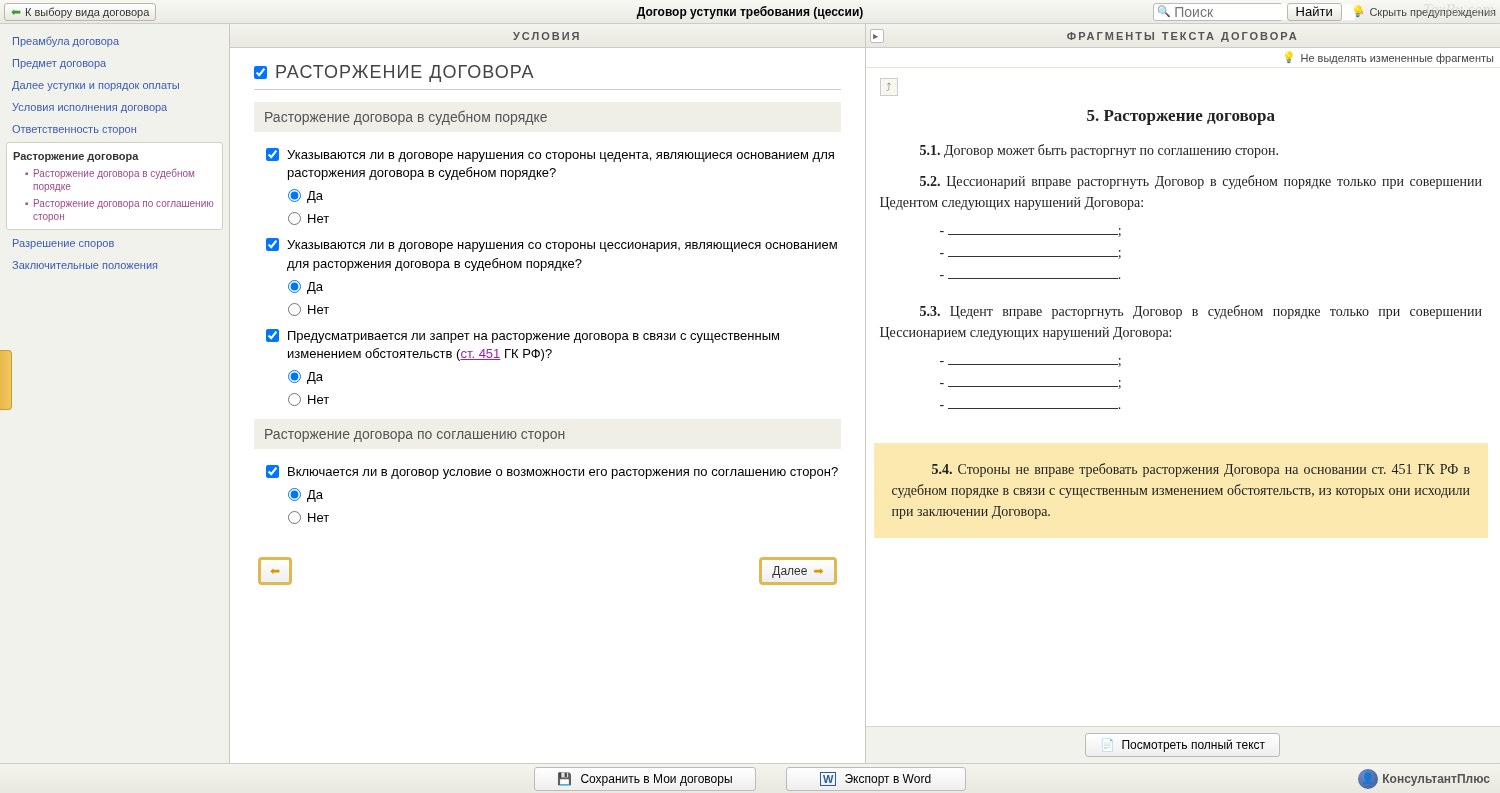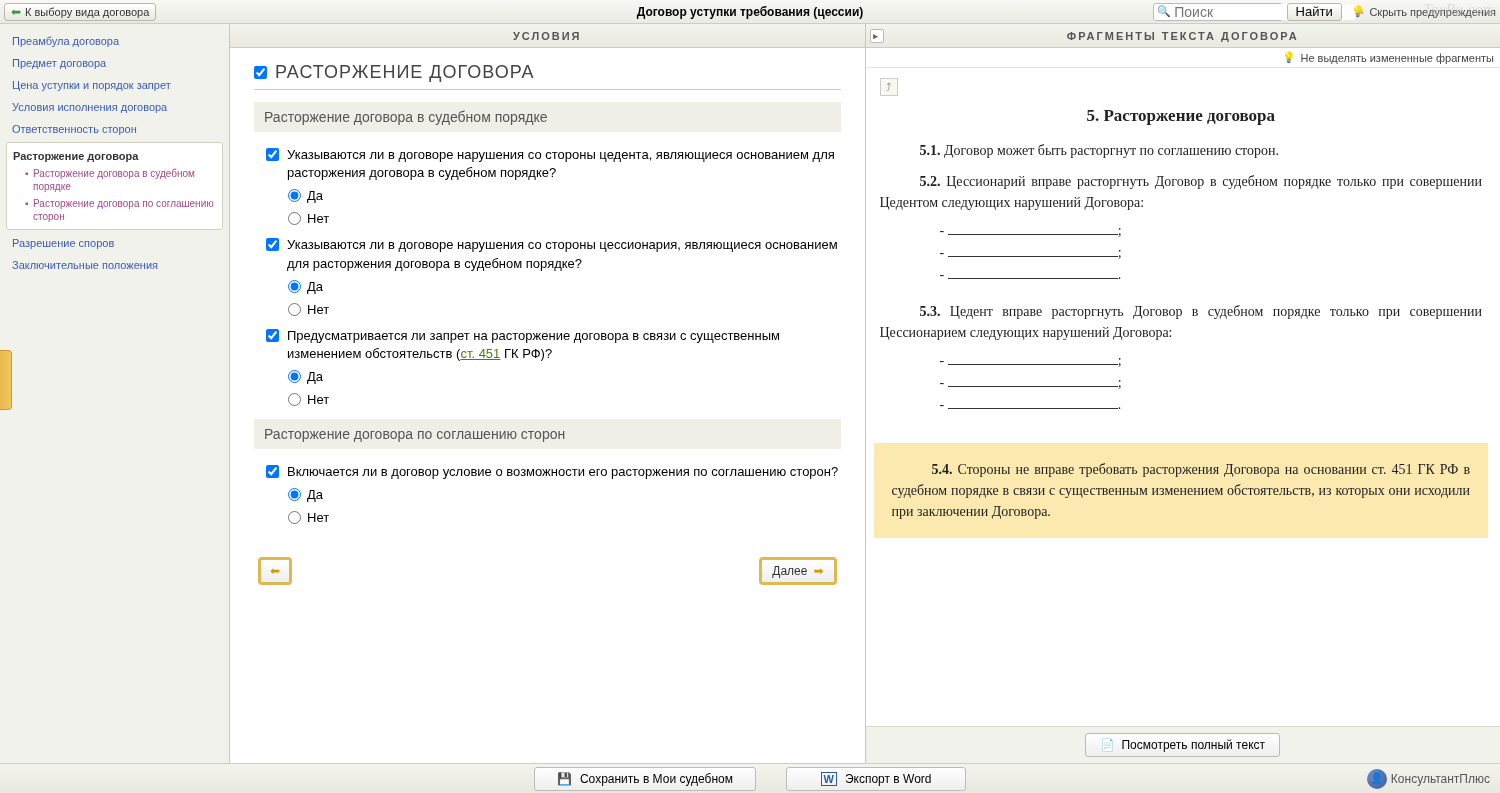--- a/index.html
+++ b/index.html
@@ -42,21 +42,21 @@
 .conditions { flex:1; border-right:1px solid #c8c8bc; background:#fff; }
 .cond-body { flex:1; overflow-y:auto; padding: 14px 24px; position:relative; }
 .ribbon-tab { position:absolute; left:-24px; top:360px; width:12px; height:60px; background:linear-gradient(90deg,#e8b84a,#f0c860); border:1px solid #c89a30; border-left:none; border-radius:0 4px 4px 0; }
 .sect-title-row { display:flex; align-items:center; gap:8px; padding-bottom:6px; border-bottom:1px solid #ccc; margin-bottom:12px; }
 .sect-title-row input[type=checkbox]{ width:13px; height:13px; }
 .sect-title { font-family:'Trebuchet MS',sans-serif; font-size:18px; color:#444; letter-spacing:1px; }
 .subsect { background:#efefe8; padding:7px 10px; font-family:'Trebuchet MS',sans-serif; color:#555; font-size:14px; margin: 8px 0; }
 .qrow { display:flex; align-items:flex-start; gap:8px; padding:6px 0 2px 12px; }
 .qrow input[type=checkbox]{ margin-top:2px; }
 .qtext { font-size:13px; font-weight:normal; line-height:1.4; flex:1; }
-.qtext a { color:#4d7c0f; text-decoration:underline; }
+.qtext a { color:#a21caf; text-decoration:underline; }
 .opt { display:flex; align-items:center; gap:6px; padding:4px 0 4px 34px; font-size:13px; }
 .opt input[type=radio]{ width:13px; height:13px; }
 .navbtns { display:flex; justify-content:space-between; margin-top:28px; padding:0 4px 12px;}
 .nav-back, .nav-next { border:3px solid #e0b850; background:linear-gradient(#fff,#eee); border-radius:4px; height:28px; display:flex; align-items:center; padding:0 10px; cursor:pointer; font-size:12px; color:#333; }
 .nav-back { width:34px; justify-content:center; }
 .nav-next .arr { color:#d89800; margin-left:6px; }
 .nav-back .arr { color:#d89800; }
 
 
 .fragments { flex:1; background:#fff; }
@@ -106,21 +106,21 @@
   <div class="watermark">TaxRu.com</div>
 </div>
 
 <div class="main">
   <div class="ribbon-tab" style="position:fixed;left:0;top:350px;"></div>
 
   <div class="col sidebar">
     <div class="side-body">
       <a class="side-link">Преамбула договора</a>
       <a class="side-link">Предмет договора</a>
-      <a class="side-link">Цена уступки и порядок запрет</a>
+      <a class="side-link">Далее уступки и порядок оплаты</a>
       <a class="side-link">Условия исполнения договора</a>
       <a class="side-link">Ответственность сторон</a>
       <div class="side-active-group">
         <div class="side-active-title">Расторжение договора</div>
         <div class="side-sub">
             <span>Расторжение договора в судебном порядке</span>
           </div>
         <div class="side-sub">
             <span>Расторжение договора по соглашению сторон</span>
           </div>
@@ -244,23 +244,23 @@
         <span class="icon">📄</span>
         <span>Посмотреть полный текст</span>
       </button>
     </div>
   </div>
 </div>
 
 <div class="footer">
   <button class="footer-btn">
     <span class="icon" style="color:#3a7ab8">💾</span>
-    <span>Сохранить в Мои судебном</span>
+    <span>Сохранить в Мои договоры</span>
   </button>
   <button class="footer-btn">
     <span class="icon" style="color:#2a5aa8;font-weight:bold;font-size:11px;border:1px solid #2a5aa8;padding:0 2px;">W</span>
     <span>Экспорт в Word</span>
   </button>
   <div class="brand">
     <span class="logo">👤</span>
-    <span style="font-weight:normal">КонсультантПлюс</span>
+    <span style="font-weight:bold">КонсультантПлюс</span>
   </div>
 </div>
 
 </body></html>

